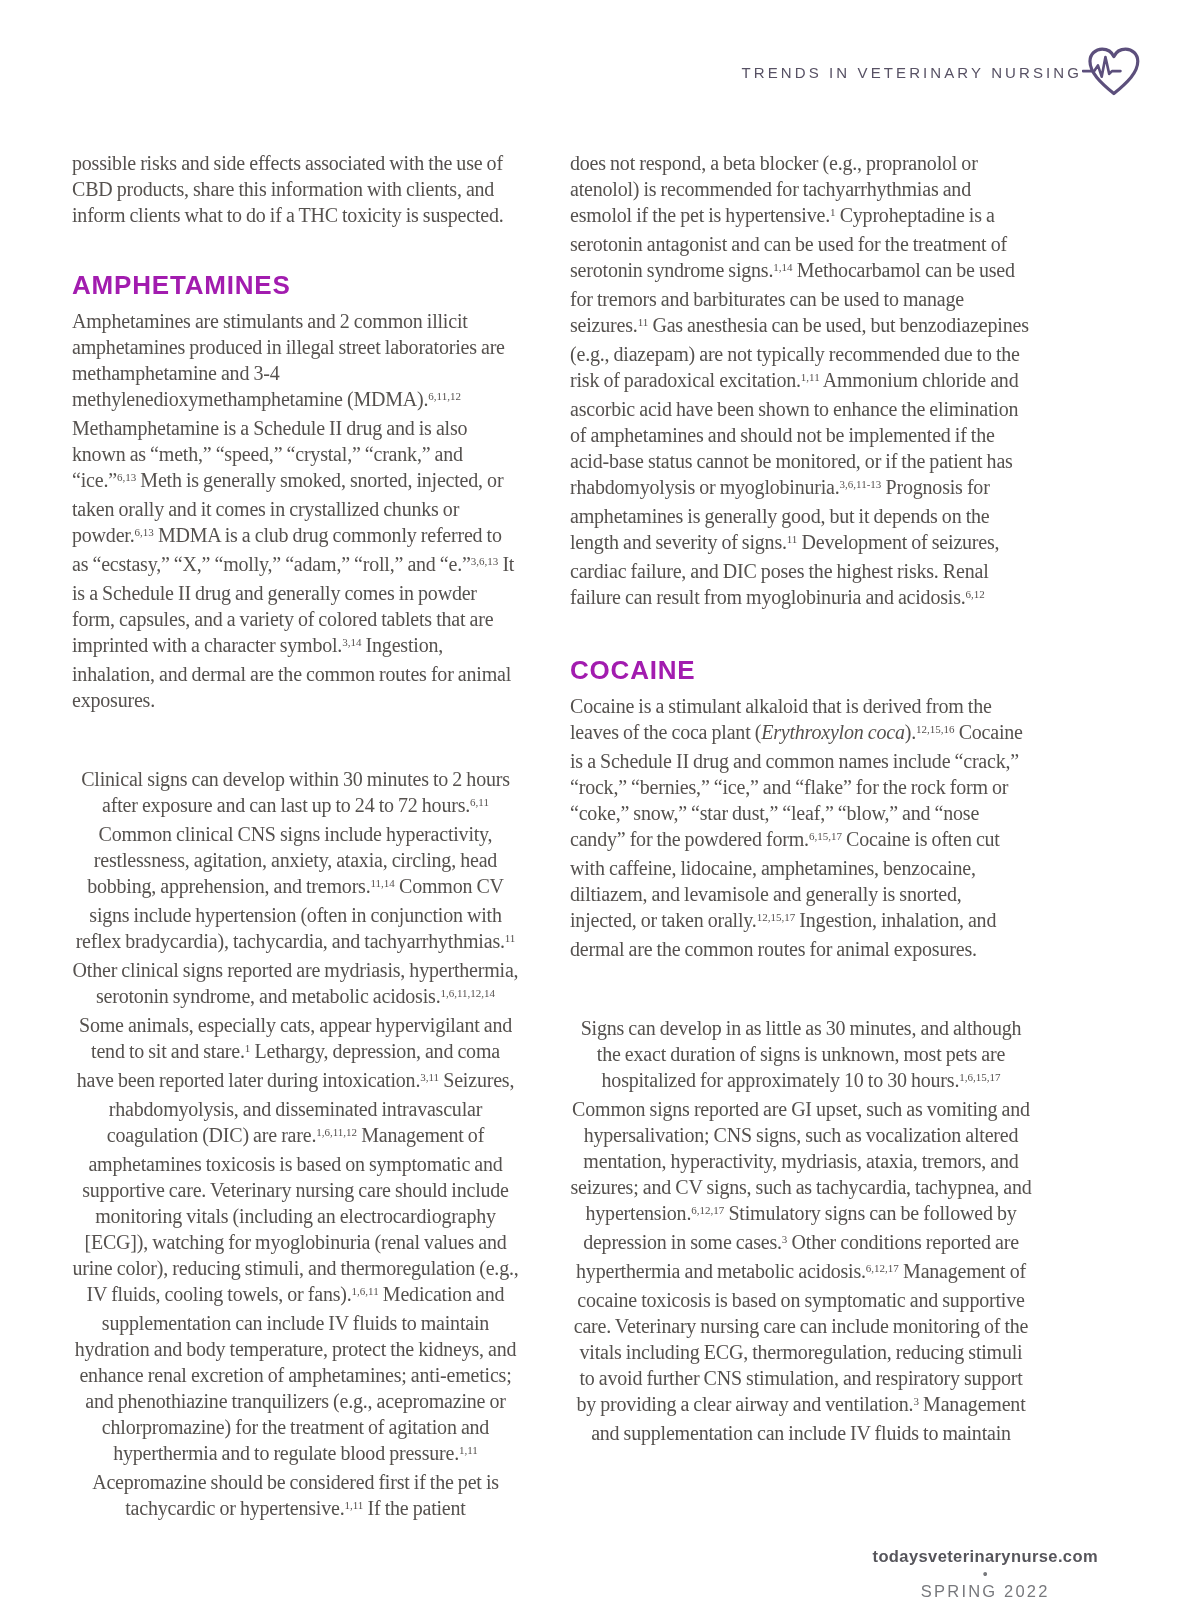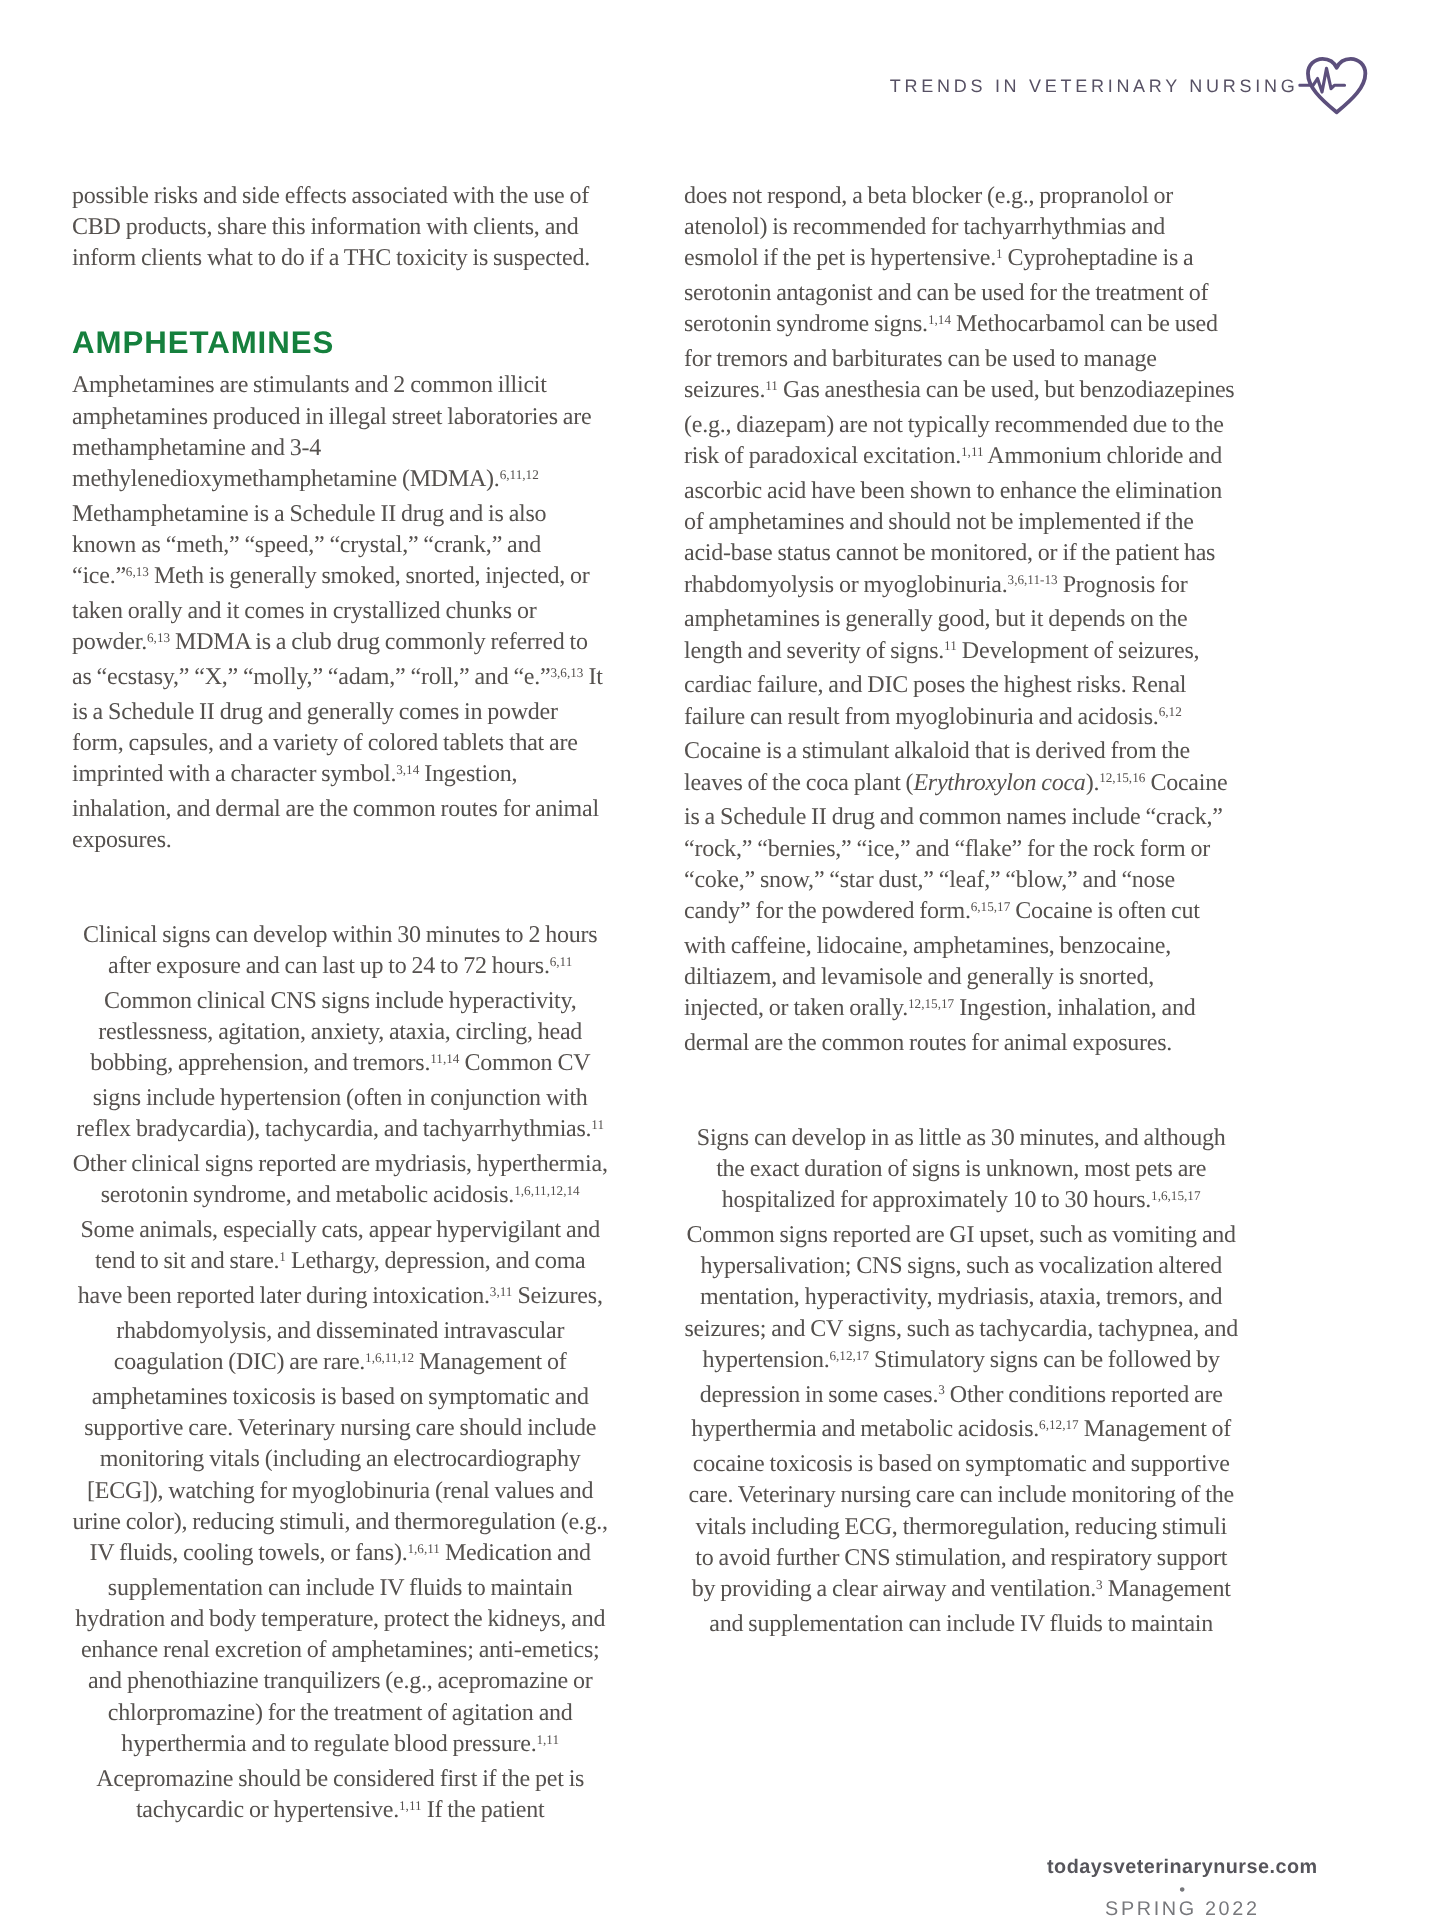--- a/index.html
+++ b/index.html
@@ -8,26 +8,26 @@
 
   
   .masthead{position:absolute;top:44px;right:58px;display:flex;align-items:center;gap:0;}
   .masthead-title{font-family:"Liberation Sans", sans-serif;font-size:15px;font-weight:400;
         letter-spacing:3.1px;color:#575164;}
   .heart-icon{width:60px;height:56px;display:block;}
 
   
   .col{position:absolute;top:150px;font-size:20px;line-height:26px;color:#55514E;
        letter-spacing:-0.2px;word-spacing:-0.6px;text-align:left;}
-  .col-left{left:60px;width:447px;}
+  .col-left{left:72px;width:447px;}
   .col-right{left:570px;width:462px;}
   .par{margin:0;}
   .par-gap{margin-top:53px;text-align:center;}
   .section-heading{font-family:"Liberation Sans", sans-serif;font-size:26px;font-weight:700;
-       letter-spacing:0.8px;color:#15803d;margin:42px 0 8px 0;line-height:30px;}
+       letter-spacing:0.8px;color:#a21caf;margin:42px 0 8px 0;line-height:30px;}
   .section-heading.first{margin-top:42px;}
   .col sup{font-size:11px;letter-spacing:0;vertical-align:baseline;position:relative;top:-6px;}
   .col i{}
 
   
   .footer{position:absolute;top:1547px;right:102px;display:flex;align-items:center;
        font-family:"Liberation Sans", sans-serif;font-size:16.5px;color:#77787C;flex-direction:column;}
   .footer-site{font-weight:700;color:#56555B;letter-spacing:0.4px;}
   .footer-bullet{color:#77787C;font-size:14px;}
   .footer-issue{letter-spacing:2.2px;color:#77787C;}
@@ -48,20 +48,21 @@
 
   <section class="col col-left">
     <p class="par">possible risks and side effects associated with the use of CBD products, share this information with clients, and inform clients what to do if a THC toxicity is suspected.</p>
     <h2 class="section-heading first">AMPHETAMINES</h2>
     <p class="par">Amphetamines are stimulants and 2 common illicit amphetamines produced in illegal street laboratories are methamphetamine and 3-4 methylenedioxymethamphetamine (MDMA).<sup>6,11,12</sup> Methamphetamine is a Schedule II drug and is also known as “meth,” “speed,” “crystal,” “crank,” and “ice.”<sup>6,13</sup> Meth is generally smoked, snorted, injected, or taken orally and it comes in crystallized chunks or powder.<sup>6,13</sup> MDMA is a club drug commonly referred to as “ecstasy,” “X,” “molly,” “adam,” “roll,” and “e.”<sup>3,6,13</sup> It is a Schedule II drug and generally comes in powder form, capsules, and a variety of colored tablets that are imprinted with a character symbol.<sup>3,14</sup> Ingestion, inhalation, and dermal are the common routes for animal exposures.</p>
     <p class="par par-gap">Clinical signs can develop within 30 minutes to 2 hours after exposure and can last up to 24 to 72 hours.<sup>6,11</sup> Common clinical CNS signs include hyperactivity, restlessness, agitation, anxiety, ataxia, circling, head bobbing, apprehension, and tremors.<sup>11,14</sup> Common CV signs include hypertension (often in conjunction with reflex bradycardia), tachycardia, and tachyarrhythmias.<sup>11</sup> Other clinical signs reported are mydriasis, hyperthermia, serotonin syndrome, and metabolic acidosis.<sup>1,6,11,12,14</sup> Some animals, especially cats, appear hypervigilant and tend to sit and stare.<sup>1</sup> Lethargy, depression, and coma have been reported later during intoxication.<sup>3,11</sup> Seizures, rhabdomyolysis, and disseminated intravascular coagulation (DIC) are rare.<sup>1,6,11,12</sup> Management of amphetamines toxicosis is based on symptomatic and supportive care. Veterinary nursing care should include monitoring vitals (including an electrocardiography [ECG]), watching for myoglobinuria (renal values and urine color), reducing stimuli, and thermoregulation (e.g., IV fluids, cooling towels, or fans).<sup>1,6,11</sup> Medication and supplementation can include IV fluids to maintain hydration and body temperature, protect the kidneys, and enhance renal excretion of amphetamines; anti-emetics; and phenothiazine tranquilizers (e.g., acepromazine or chlorpromazine) for the treatment of agitation and hyperthermia and to regulate blood pressure.<sup>1,11</sup> Acepromazine should be considered first if the pet is tachycardic or hypertensive.<sup>1,11</sup> If the patient</p>
   </section>
 
   <section class="col col-right">
     <p class="par">does not respond, a beta blocker (e.g., propranolol or atenolol) is recommended for tachyarrhythmias and esmolol if the pet is hypertensive.<sup>1</sup> Cyproheptadine is a serotonin antagonist and can be used for the treatment of serotonin syndrome signs.<sup>1,14</sup> Methocarbamol can be used for tremors and barbiturates can be used to manage seizures.<sup>11</sup> Gas anesthesia can be used, but benzodiazepines (e.g., diazepam) are not typically recommended due to the risk of paradoxical excitation.<sup>1,11</sup> Ammonium chloride and ascorbic acid have been shown to enhance the elimination of amphetamines and should not be implemented if the acid-base status cannot be monitored, or if the patient has rhabdomyolysis or myoglobinuria.<sup>3,6,11-13</sup> Prognosis for amphetamines is generally good, but it depends on the length and severity of signs.<sup>11</sup> Development of seizures, cardiac failure, and DIC poses the highest risks. Renal failure can result from myoglobinuria and acidosis.<sup>6,12</sup></p>
+    <h2 class="section-heading">COCAINE</h2>
     <p class="par">Cocaine is a stimulant alkaloid that is derived from the leaves of the coca plant (<i>Erythroxylon coca</i>).<sup>12,15,16</sup> Cocaine is a Schedule II drug and common names include “crack,” “rock,” “bernies,” “ice,” and “flake” for the rock form or “coke,” snow,” “star dust,” “leaf,” “blow,” and “nose candy” for the powdered form.<sup>6,15,17</sup> Cocaine is often cut with caffeine, lidocaine, amphetamines, benzocaine, diltiazem, and levamisole and generally is snorted, injected, or taken orally.<sup>12,15,17</sup> Ingestion, inhalation, and dermal are the common routes for animal exposures.</p>
     <p class="par par-gap">Signs can develop in as little as 30 minutes, and although the exact duration of signs is unknown, most pets are hospitalized for approximately 10 to 30 hours.<sup>1,6,15,17</sup> Common signs reported are GI upset, such as vomiting and hypersalivation; CNS signs, such as vocalization altered mentation, hyperactivity, mydriasis, ataxia, tremors, and seizures; and CV signs, such as tachycardia, tachypnea, and hypertension.<sup>6,12,17</sup> Stimulatory signs can be followed by depression in some cases.<sup>3</sup> Other conditions reported are hyperthermia and metabolic acidosis.<sup>6,12,17</sup> Management of cocaine toxicosis is based on symptomatic and supportive care. Veterinary nursing care can include monitoring of the vitals including ECG, thermoregulation, reducing stimuli to avoid further CNS stimulation, and respiratory support by providing a clear airway and ventilation.<sup>3</sup> Management and supplementation can include IV fluids to maintain</p>
   </section>
 
   <footer class="footer">
     <span class="footer-site">todaysveterinarynurse.com</span>
     <span class="footer-bullet">•</span>
     <span class="footer-issue">SPRING 2022</span>
     <span class="footer-bullet">•</span>
     <span class="footer-page">29</span>

